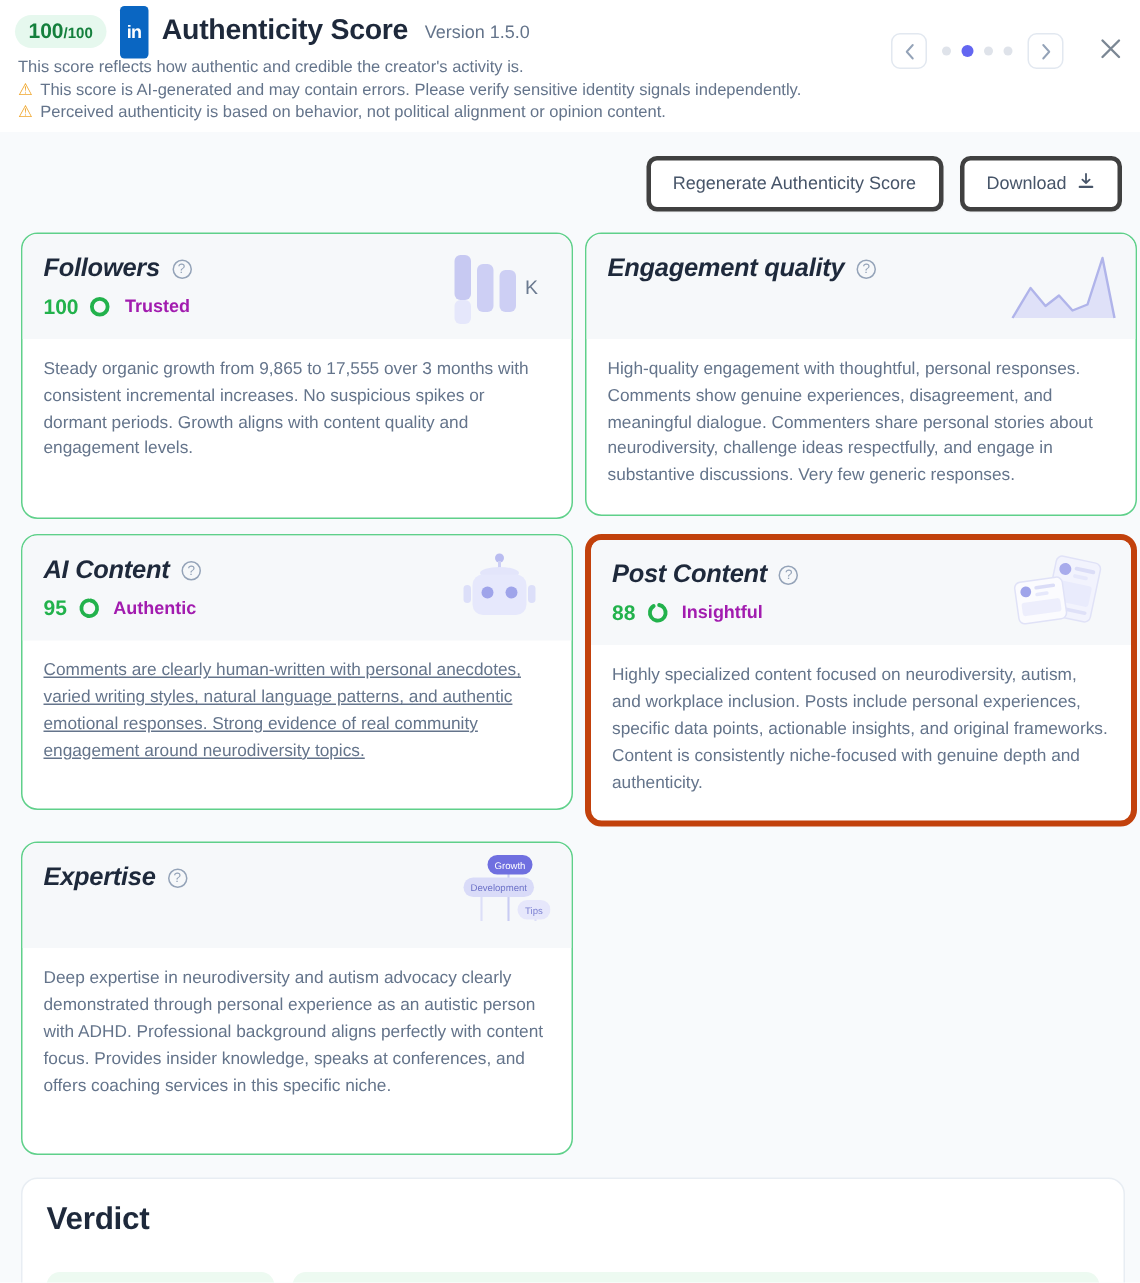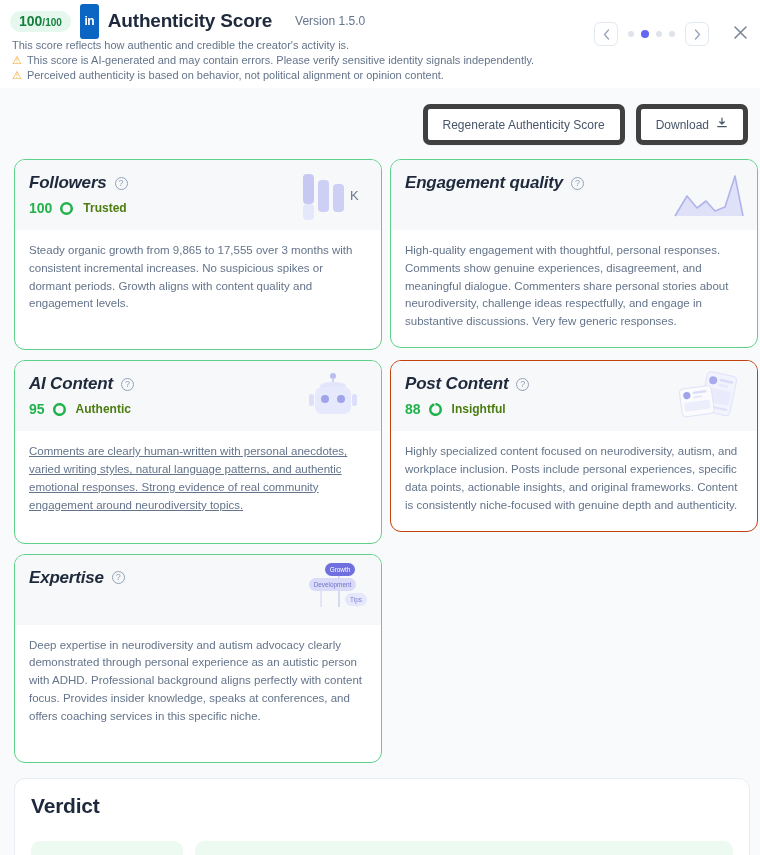--- a/index.html
+++ b/index.html
@@ -50,21 +50,21 @@
   }
   .app-title {
     font-size: 19px;
     font-weight: 700;
     color: #1e293b;
     letter-spacing: -0.2px;
   }
   .app-version {
     font-size: 12px;
     color: #64748b;
-    margin-left: 14px;
+    margin-left: 2px;
     align-self: center;
   }
   .subtitle {
     font-size: 11px;
     color: #64748b;
     margin-top: 5px;
     margin-left: 2px;
   }
   .warn-row {
     display: flex;
@@ -116,42 +116,42 @@
     position: relative;
   }
   .toolbar {
     display: flex;
     justify-content: flex-end;
     gap: 11px;
     padding: 16px 12px 0 0;
   }
   .tool-btn {
     background: #fff;
-    border: 5px solid #404040;
+    border: 3px solid #404040;
     border-radius: 7px;
     font-size: 12px;
     color: #475569;
     padding: 8px 15px;
-    display: flex; align-items: center; gap: 7px;
+    display: flex; gap: 7px;
     cursor: pointer;
     box-shadow: 0 1px 1px rgba(15,23,42,0.03);
   }
 
   .grid {
     display: grid;
     grid-template-columns: 368px 368px;
     column-gap: 8px;
     row-gap: 10px;
     padding: 14px 10px 0 14px;
     align-items: start;
   }
 
   .card {
     background: #ffffff;
-    border: 1px solid #c2410c;
+    border: 4px solid #c2410c;
     border-radius: 11px;
     overflow: hidden;
   }
   .card.highlight { border: 1px solid #5fd08a; }
 
   .card-head {
     background: #f6f8fa;
     padding: 13px 14px 11px 14px;
     position: relative;
     min-height: 70px;
@@ -178,21 +178,21 @@
     line-height: 1;
     cursor: pointer;
   }
   .score-row {
     display: flex;
     align-items: center;
     gap: 7px;
     margin-top: 7px;
   }
   .score-num { font-size: 14px; font-weight: 700; color: #22b24c; }
-  .score-label { font-size: 12px; font-weight: 700; color: #4d7c0f; margin-left: 2px; }
+  .score-label { font-size: 12px; font-weight: 700; color: #a21caf; margin-left: 2px; }
   .ring { width: 15px; height: 15px; display: block; }
 
   .card-illu {
     position: absolute;
     right: 12px;
     top: 10px;
     width: 72px;
     height: 54px;
   }
   .card-body {

